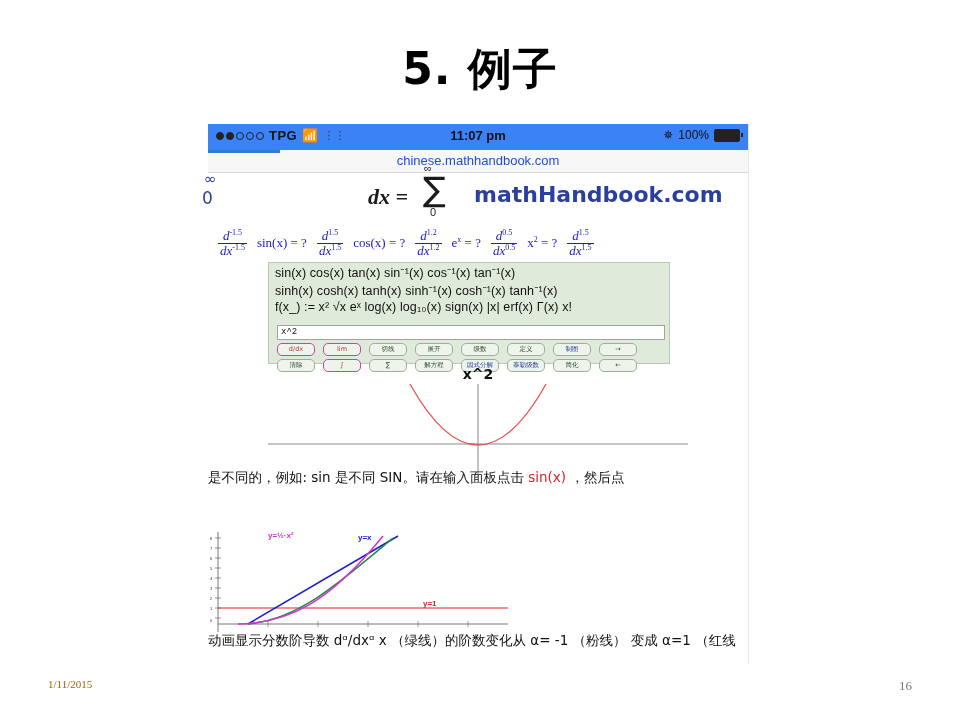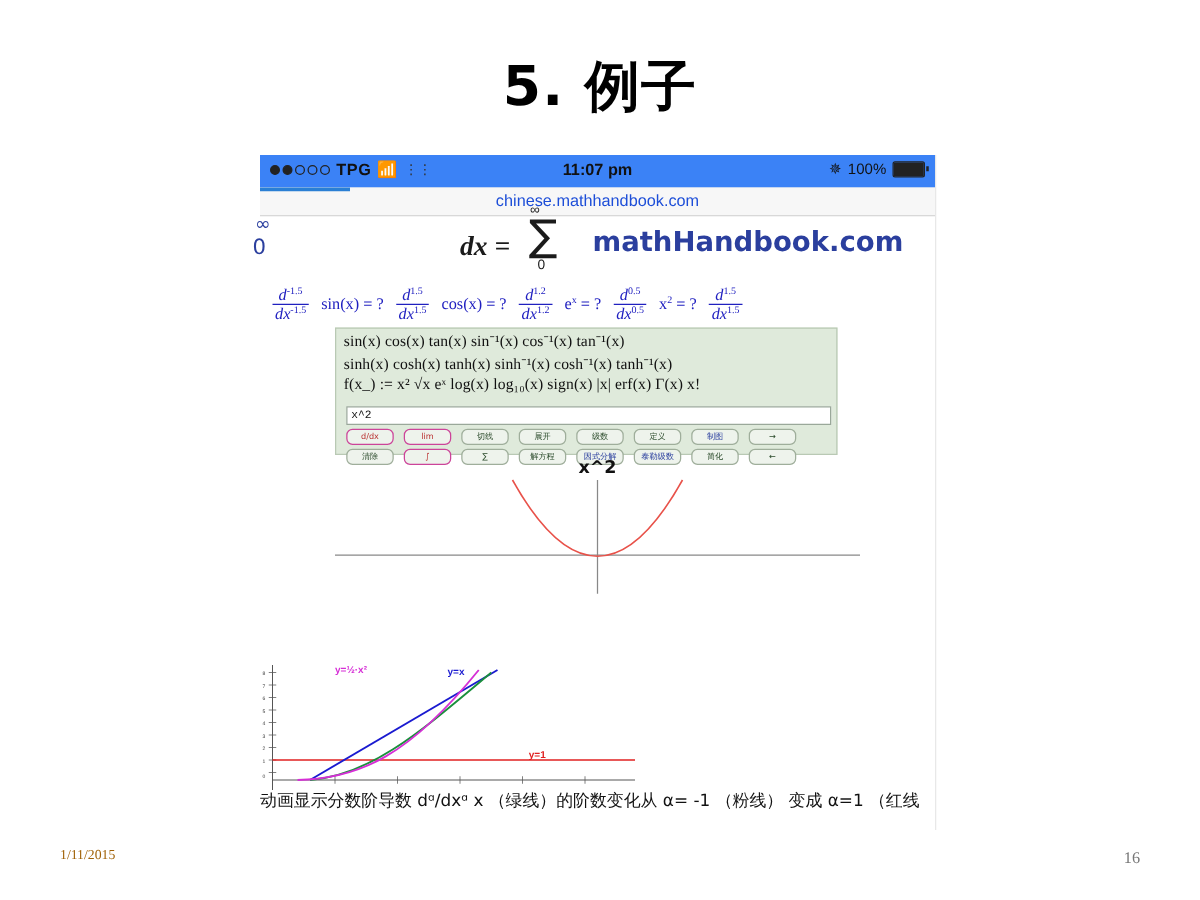--- a/index.html
+++ b/index.html
@@ -218,21 +218,21 @@
   
   .fn-panel {
     position: absolute;
     left: 60px; top: 138px;
     width: 400px;
     height: 100px;
     background: #dfeadb;
     border: 1px solid #b9c9b4;
   }
   .fn-line {
-    font-family: Liberation Serif, serif;
+    font-family: Liberation Sans, sans-serif;
     font-size: 12.5px;
     color: #111;
     padding: 1px 0 0 6px;
     white-space: nowrap;
     letter-spacing: .1px;
   }
   .input-box {
     position: absolute;
     left: 8px; top: 62px;
     width: 380px;
@@ -454,20 +454,25 @@
     <div class="plot-label">x^2</div>
 
     <div class="graph1">
       <svg width="440" height="95" viewBox="0 0 440 95">
         <line x1="10" y1="62" x2="430" y2="62" stroke="#888888" stroke-width="1"></line>
         <line x1="220" y1="2" x2="220" y2="93" stroke="#888888" stroke-width="1"></line>
         <path d="M152,2 Q220,124 288,2" fill="none" stroke="#e8524a" stroke-width="1.3"></path>
       </svg>
     </div>
 
+    <div class="cap1">
+      <span>是不同的，例如: sin 是不同 SIN。请在输入面板点击</span>
+      <span class="redtxt">sin(x)</span>
+      <span>，然后点</span>
+    </div>
 
     <div class="graph2-wrap">
       <svg width="540" height="120" viewBox="0 0 540 120">
 
         <line x1="10" y1="8" x2="10" y2="108" stroke="#555" stroke-width="0.8"></line>
         <line x1="10" y1="100" x2="300" y2="100" stroke="#555" stroke-width="0.8"></line>
 
         <g stroke="#555" stroke-width="0.6">
           <line x1="7" y1="14" x2="13" y2="14"></line>
           <line x1="7" y1="24" x2="13" y2="24"></line>

